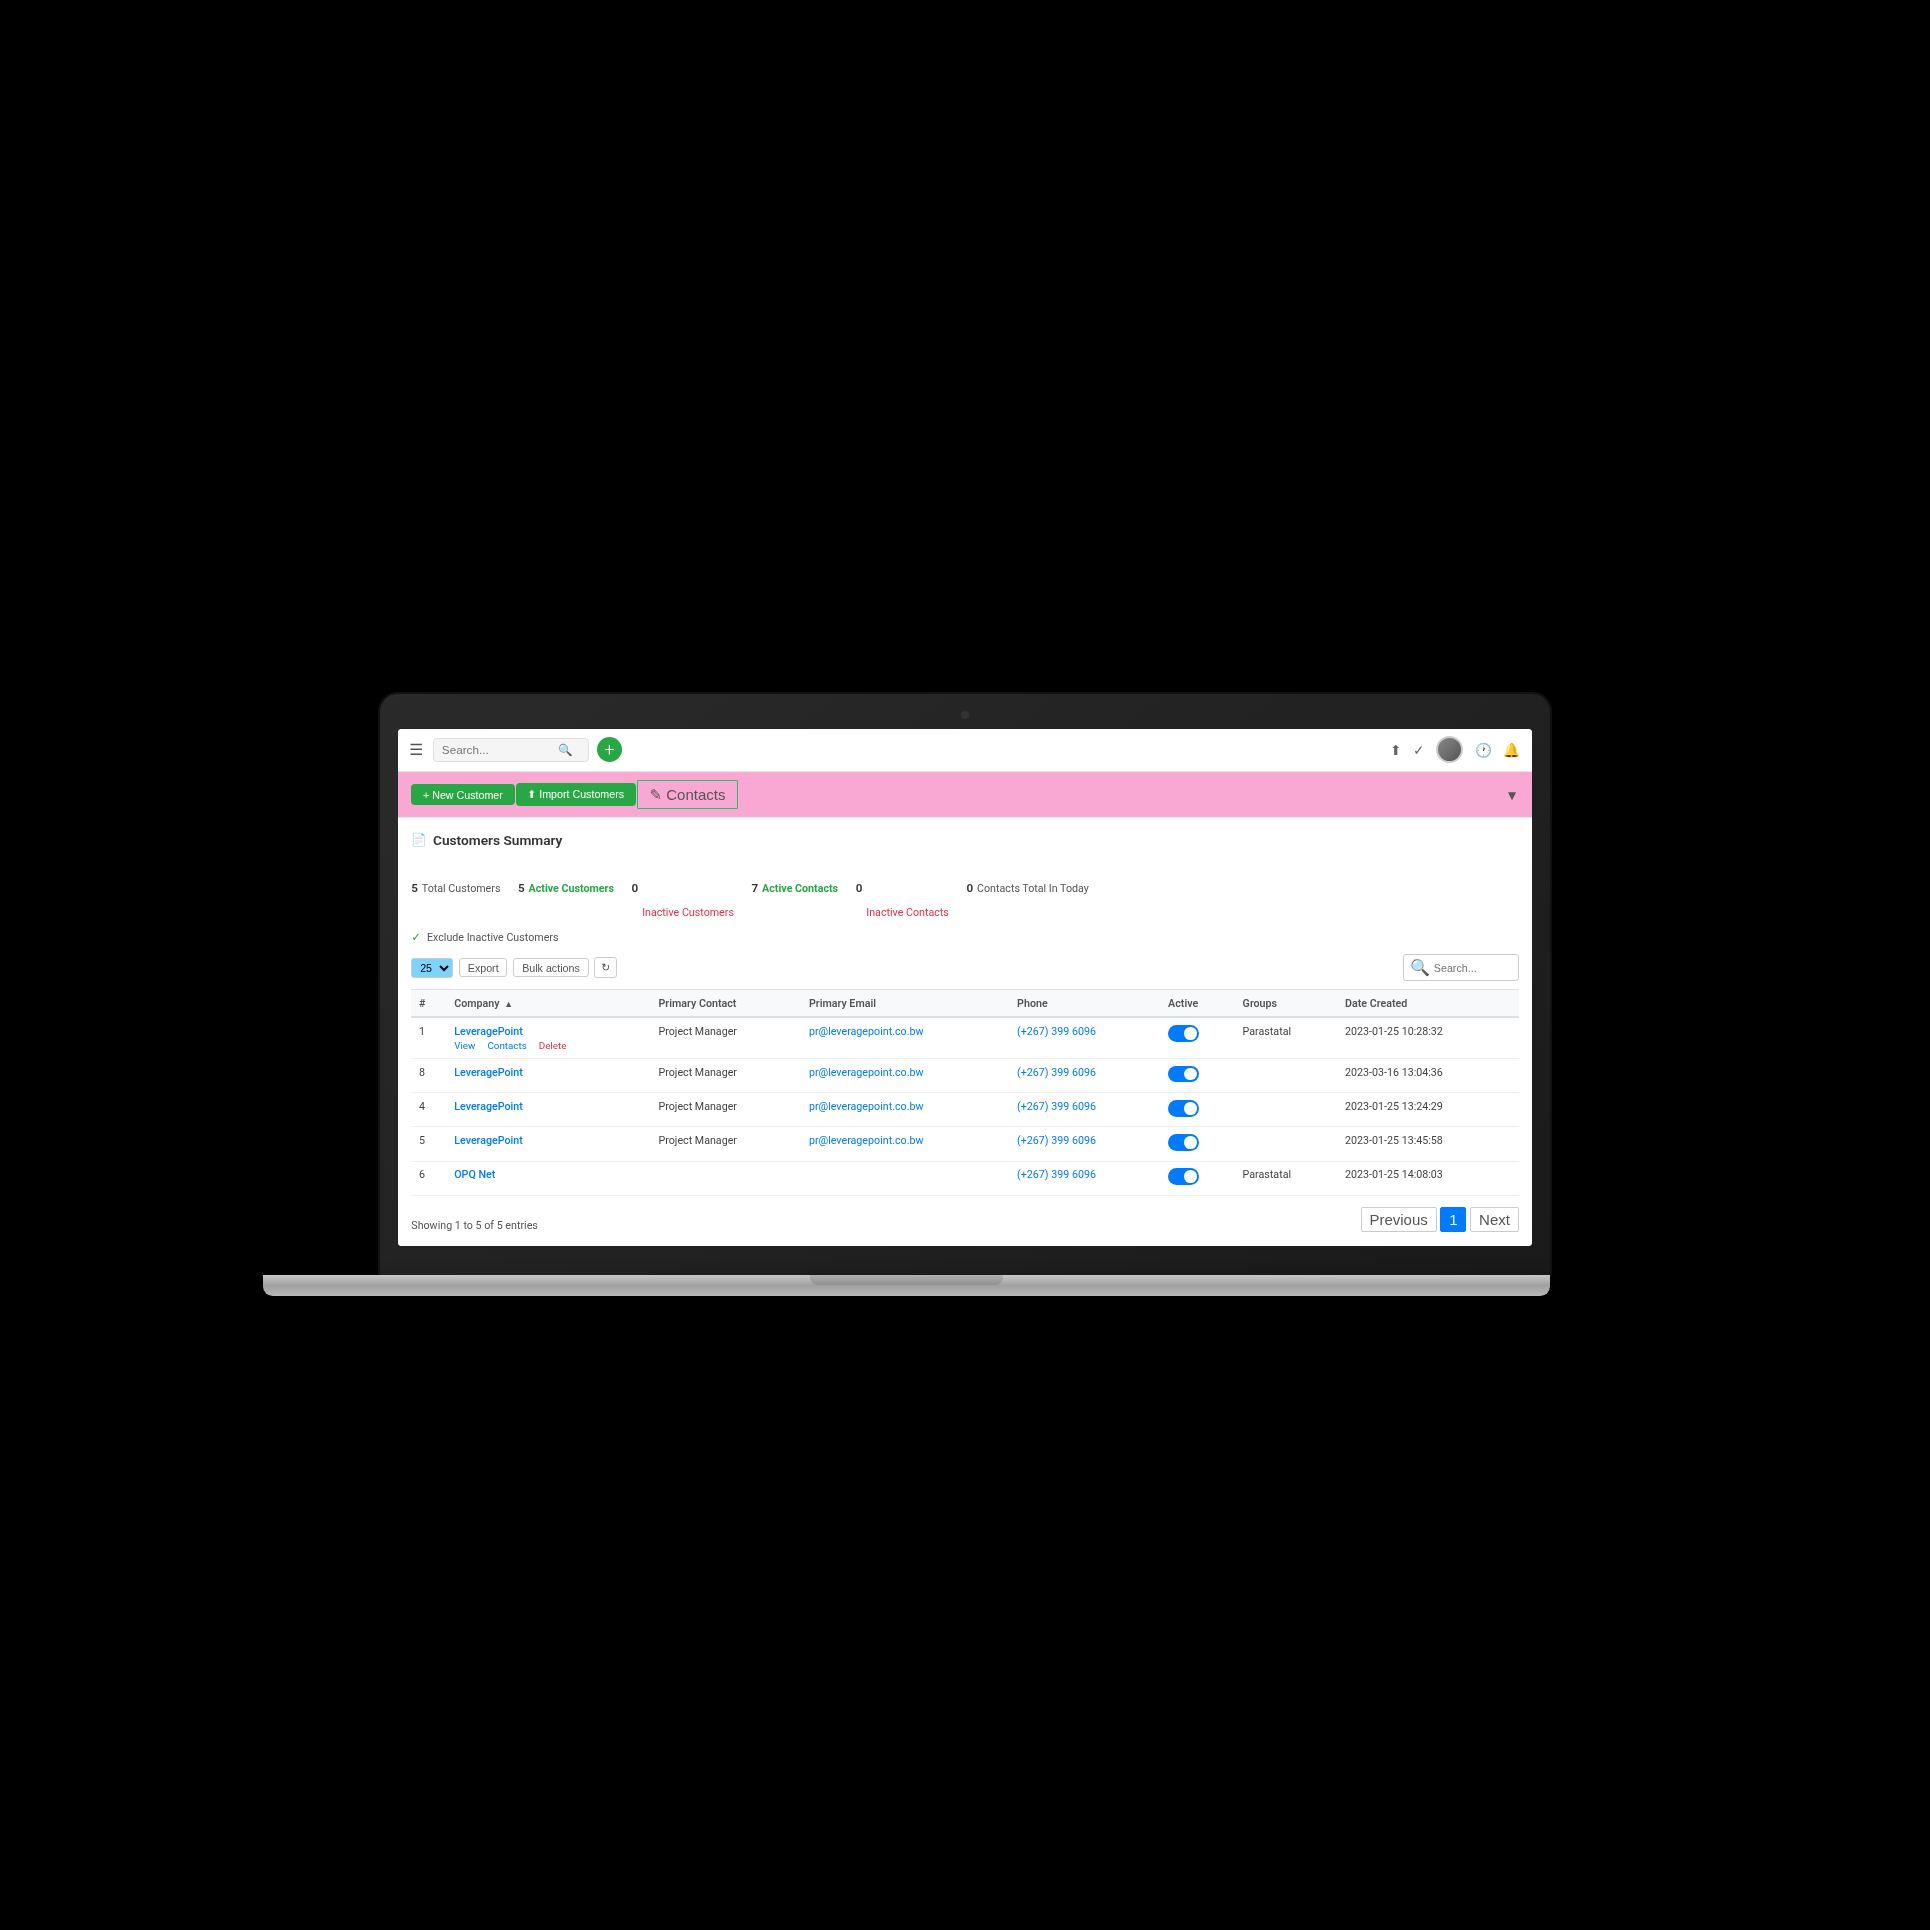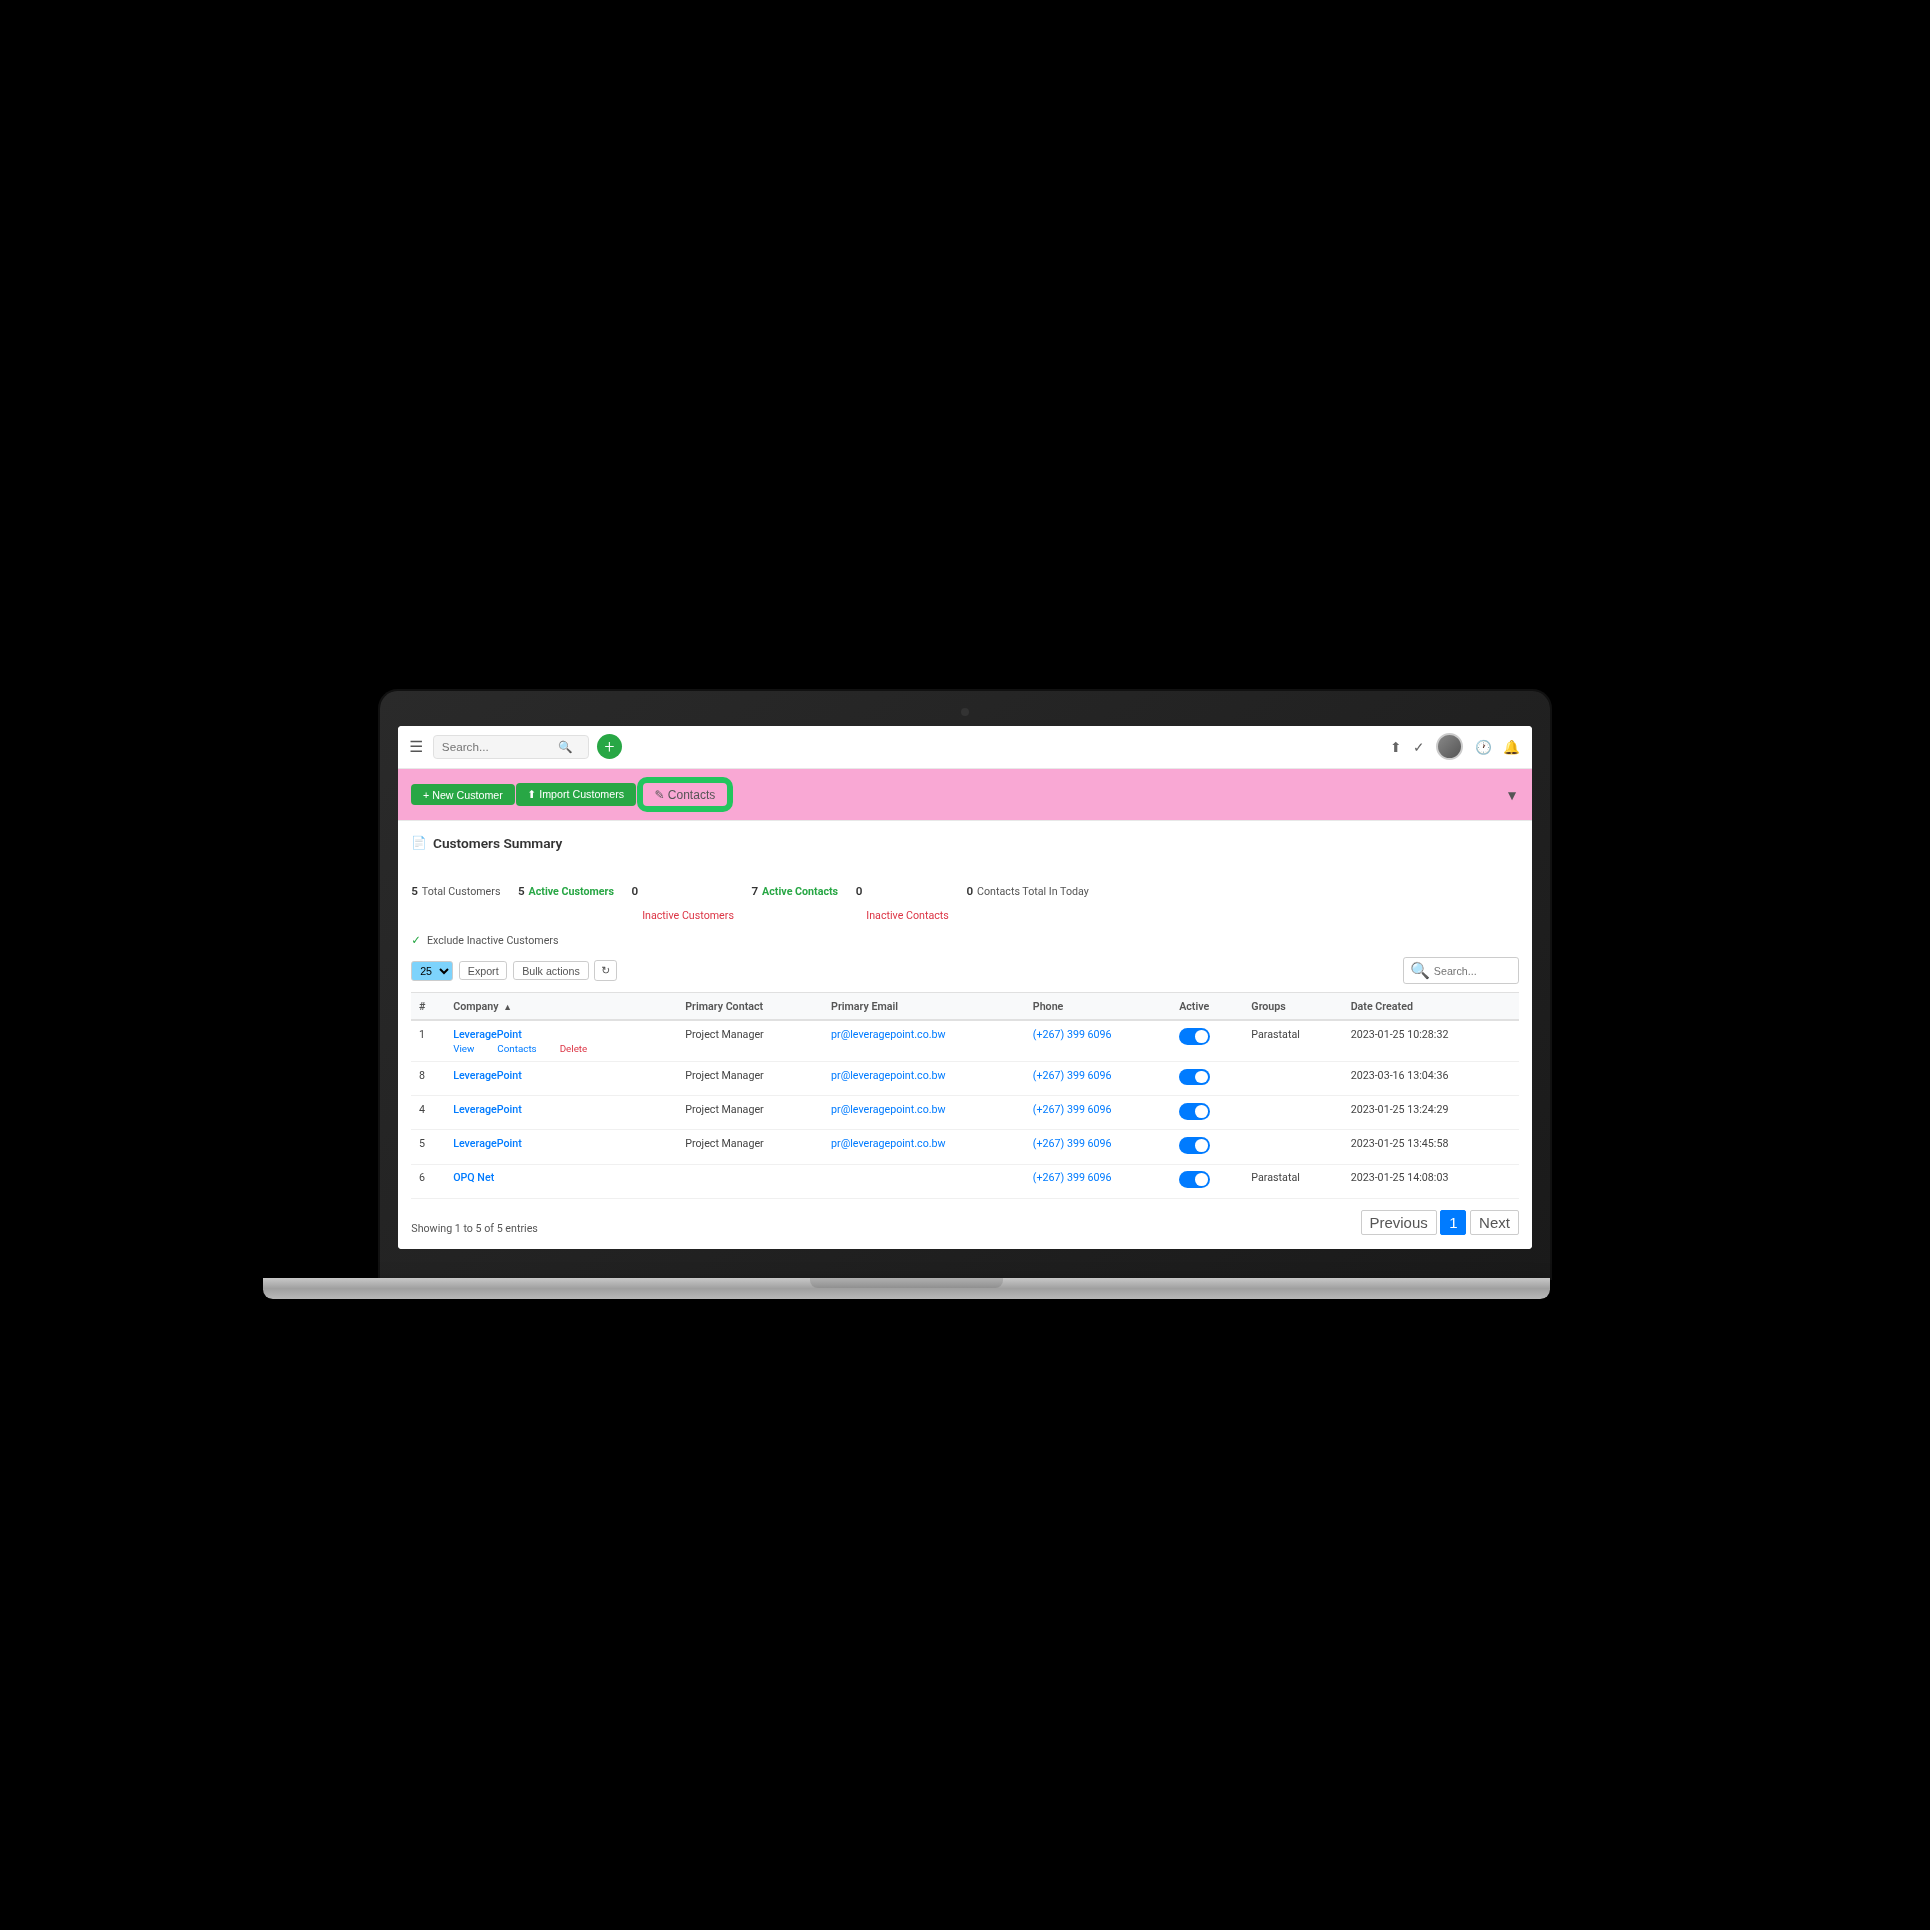--- a/index.html
+++ b/index.html
@@ -174,24 +174,24 @@
       cursor: pointer;
       display: flex;
       align-items: center;
       gap: 3.9px;
       font-weight: 500;
     }
 
     .btn-contacts {
       background: transparent;
       color: #555;
-      border: 6px solid #22c55e;
+      border: 1px solid #22c55e;
       padding: 4.9px 11.7px;
-      border-radius: 10px;
-      font-size: 12px;
+      border-radius: 1px;
+      font-size: 15px;
       cursor: pointer;
       display: flex;
       align-items: center;
       gap: 3.9px;
     }
 
     .toolbar-filter-icon {
       margin-left: auto;
       color: #555;
       font-size: 13.7px;
@@ -368,21 +368,21 @@
 
     .company-link {
       color: #007bff;
       cursor: pointer;
       font-weight: 500;
       display: block;
     }
 
     .row-actions {
       display: flex;
-      gap: 23px;
+      gap: 12px;
       margin-top: 2px;
     }
 
     .row-action-link {
       color: #007bff;
       cursor: pointer;
       font-size: 9.8px;
     }
 
     .row-action-delete {

